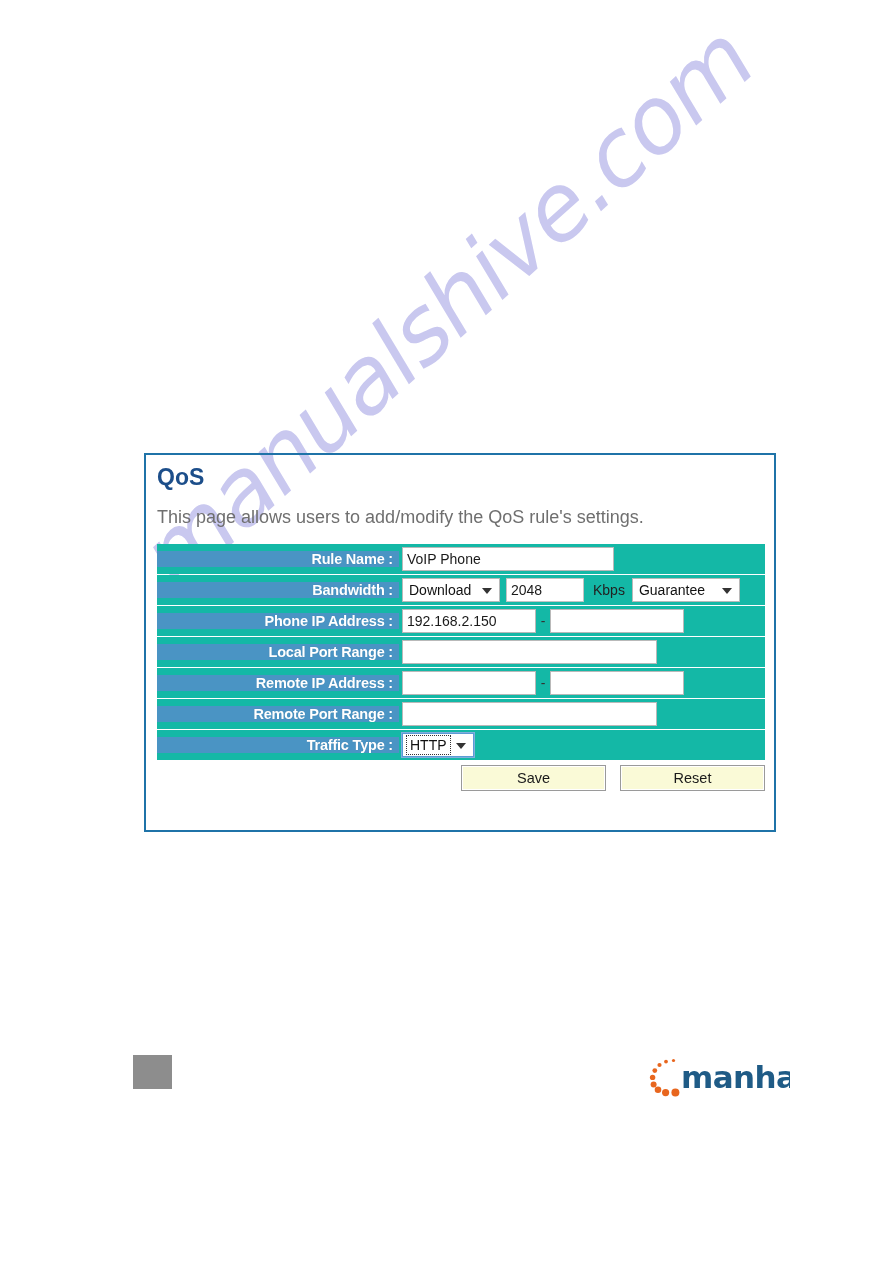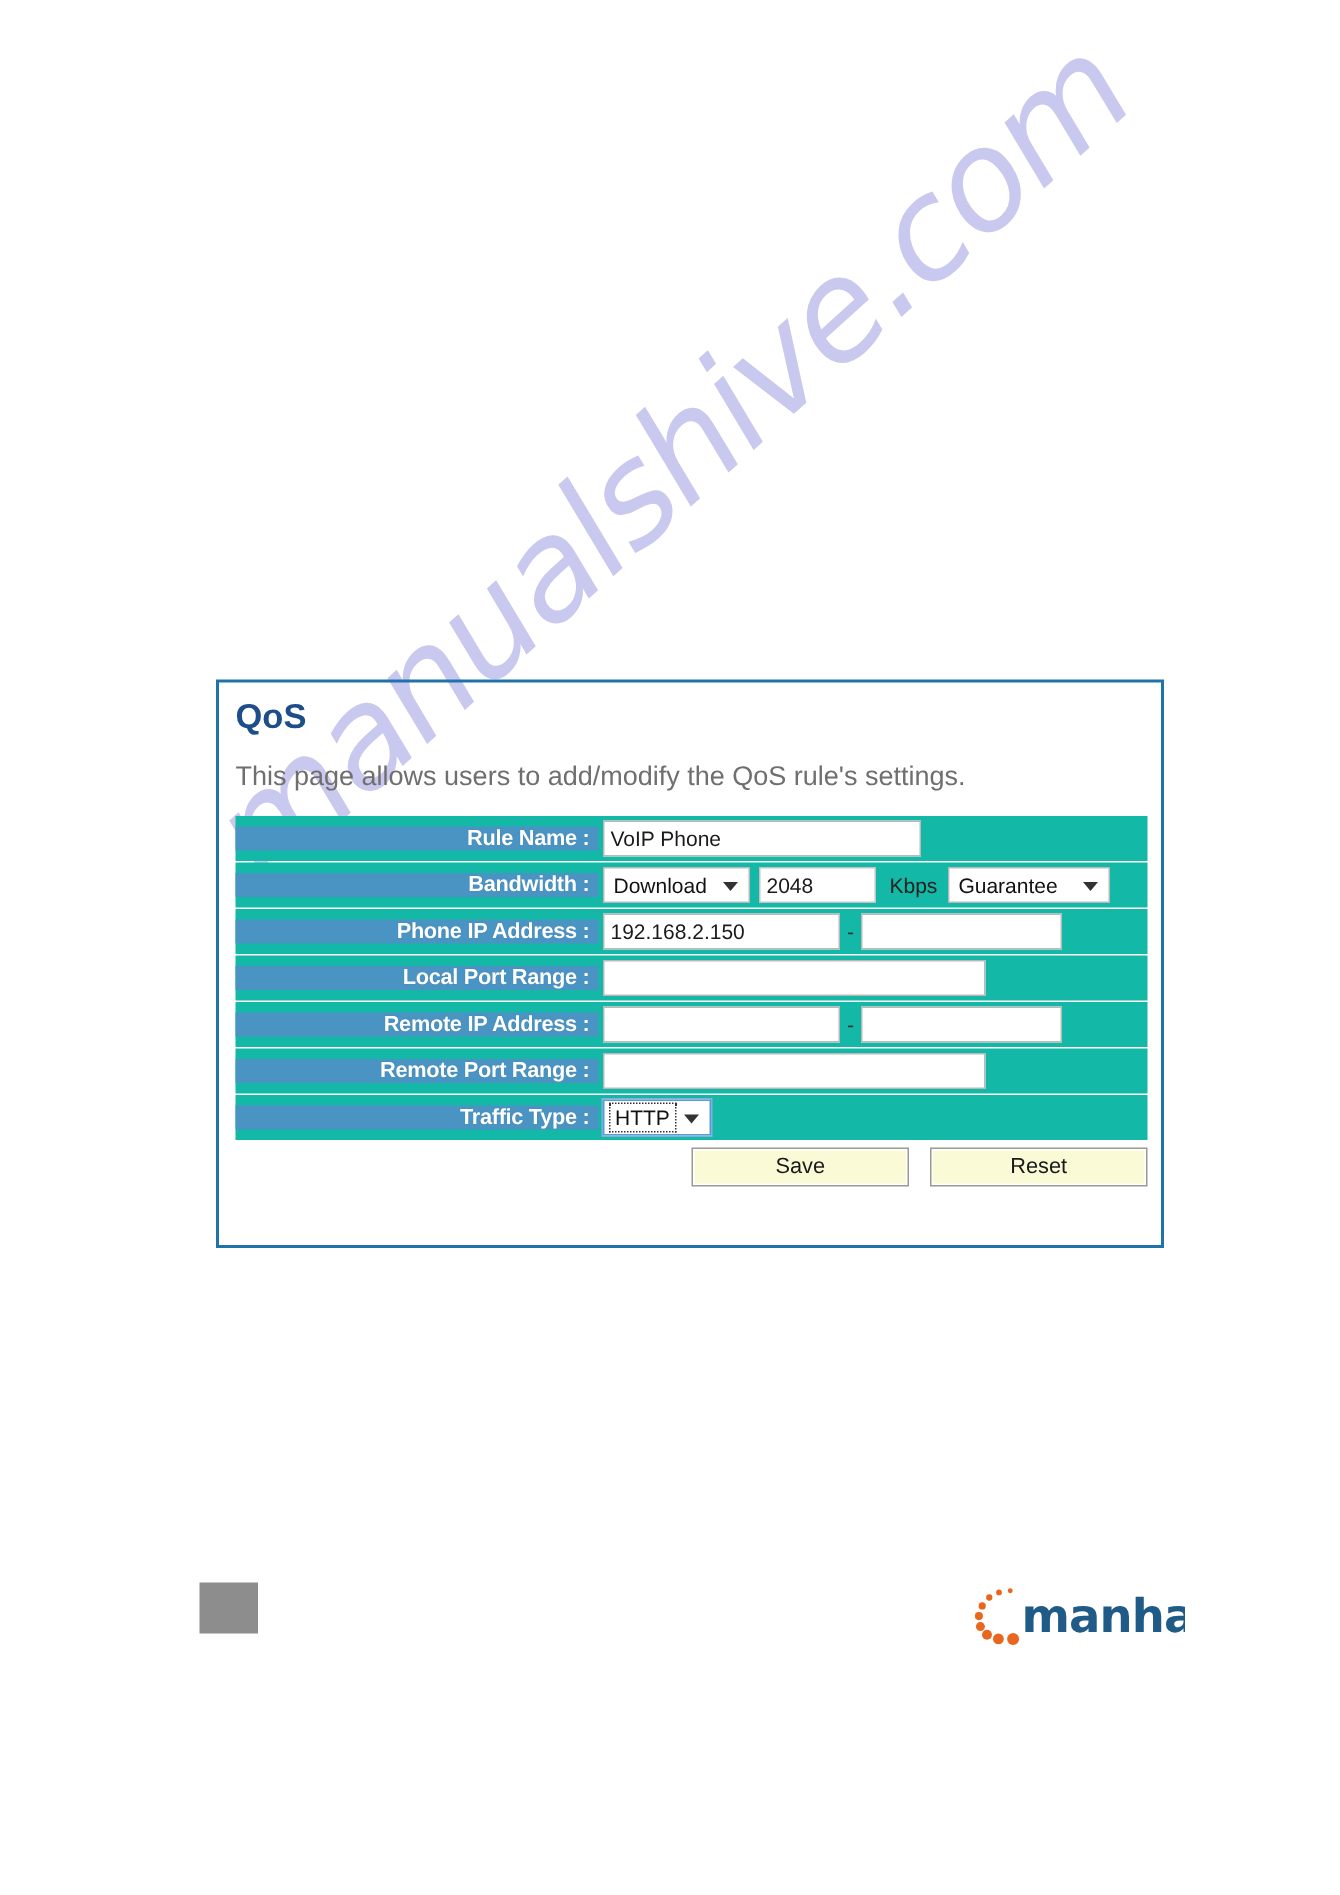--- a/index.html
+++ b/index.html
@@ -119,21 +119,21 @@
     height: 24px;
     box-sizing: border-box;
     font-family: "Liberation Sans", sans-serif;
     font-size: 14px;
     color: #1a1a1a;
     padding: 0 4px;
     outline: none;
     border-radius: 0;
   }
   .txt.w-rulename  { width: 212px; }
-  .txt.w-ip        { width: 158px; }
+  .txt.w-ip        { width: 134px; }
   .txt.w-ip2       { width: 134px; }
   .txt.w-portrange { width: 255px; }
   .txt.w-bw        { width: 78px; border:1px solid #c3c3c3; }
 
   .dash {
     display: inline-block;
     width: 14px;
     text-align: center;
     color: #333;
     font-size: 14px;

